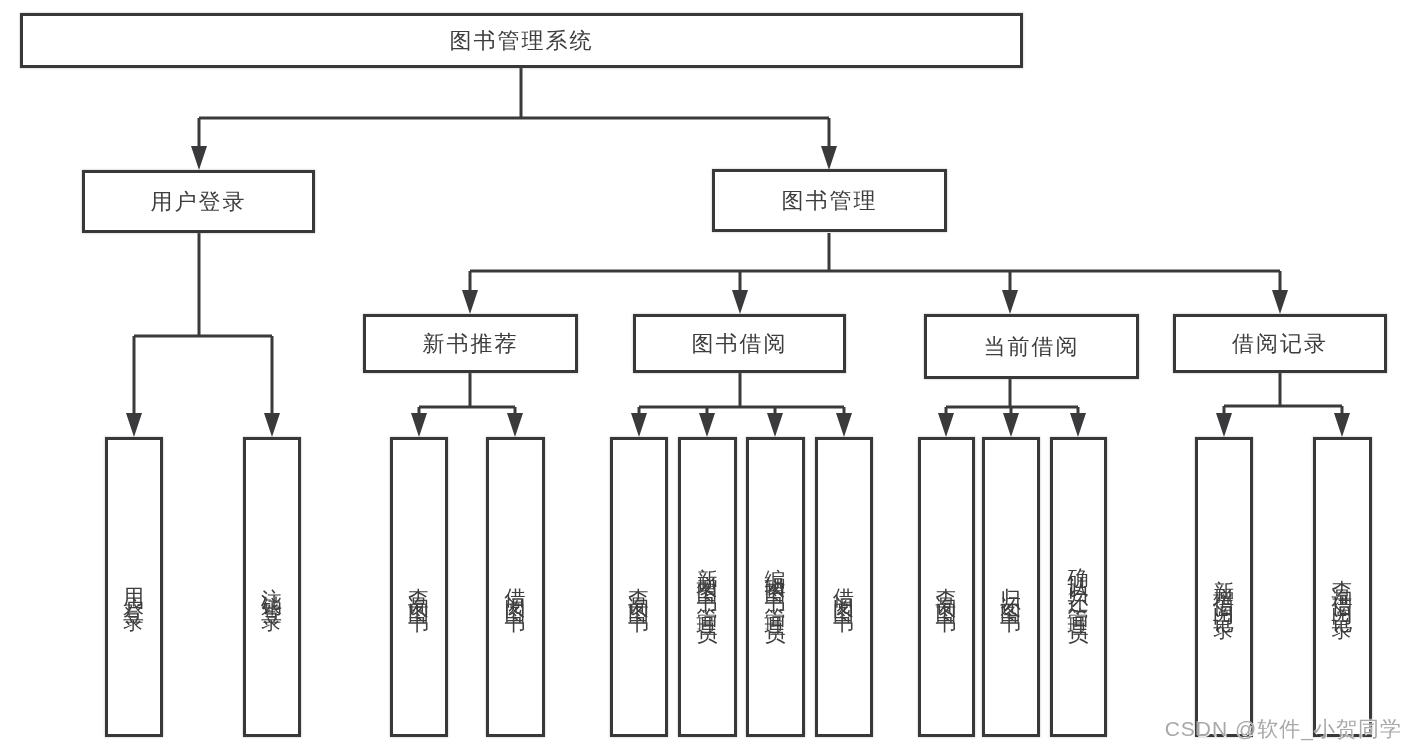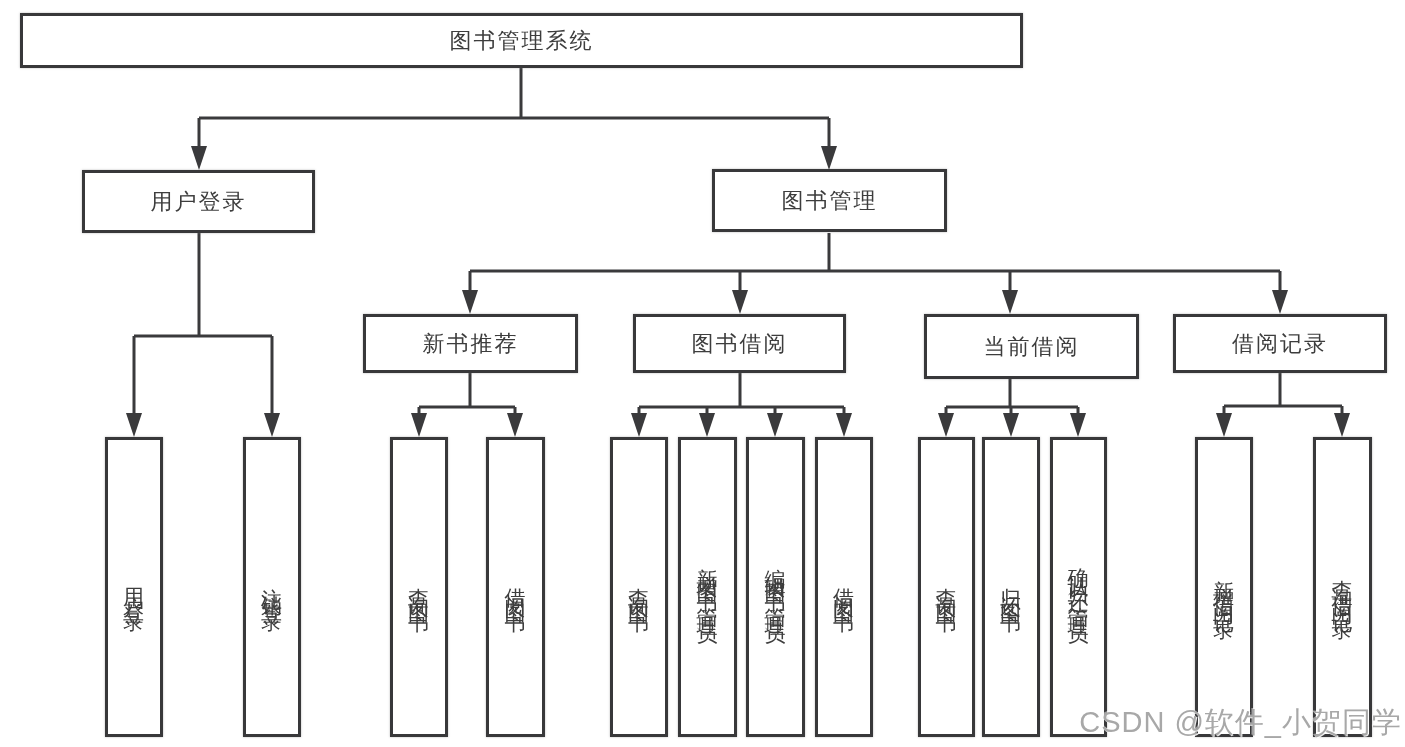--- a/index.html
+++ b/index.html
@@ -27,21 +27,21 @@
     writing-mode:vertical-rl;
     text-orientation:mixed;
     font-size:21px;
     line-height:1;
     letter-spacing:8px;
     color:#3d3d3d;
   }
   #watermark {
     position:absolute;
     right:3px; bottom:4px;
-    font-size:29px;
+    font-size:21px;
     letter-spacing:1px;
     color:#a8a8a8;
     text-shadow:1px 1px 0 rgba(255,255,255,0.9), -1px -1px 0 rgba(255,255,255,0.5);
     z-index:5;
     white-space:nowrap;
     margin-top:48px;
   }
 </style>
 </head>
 <body>

